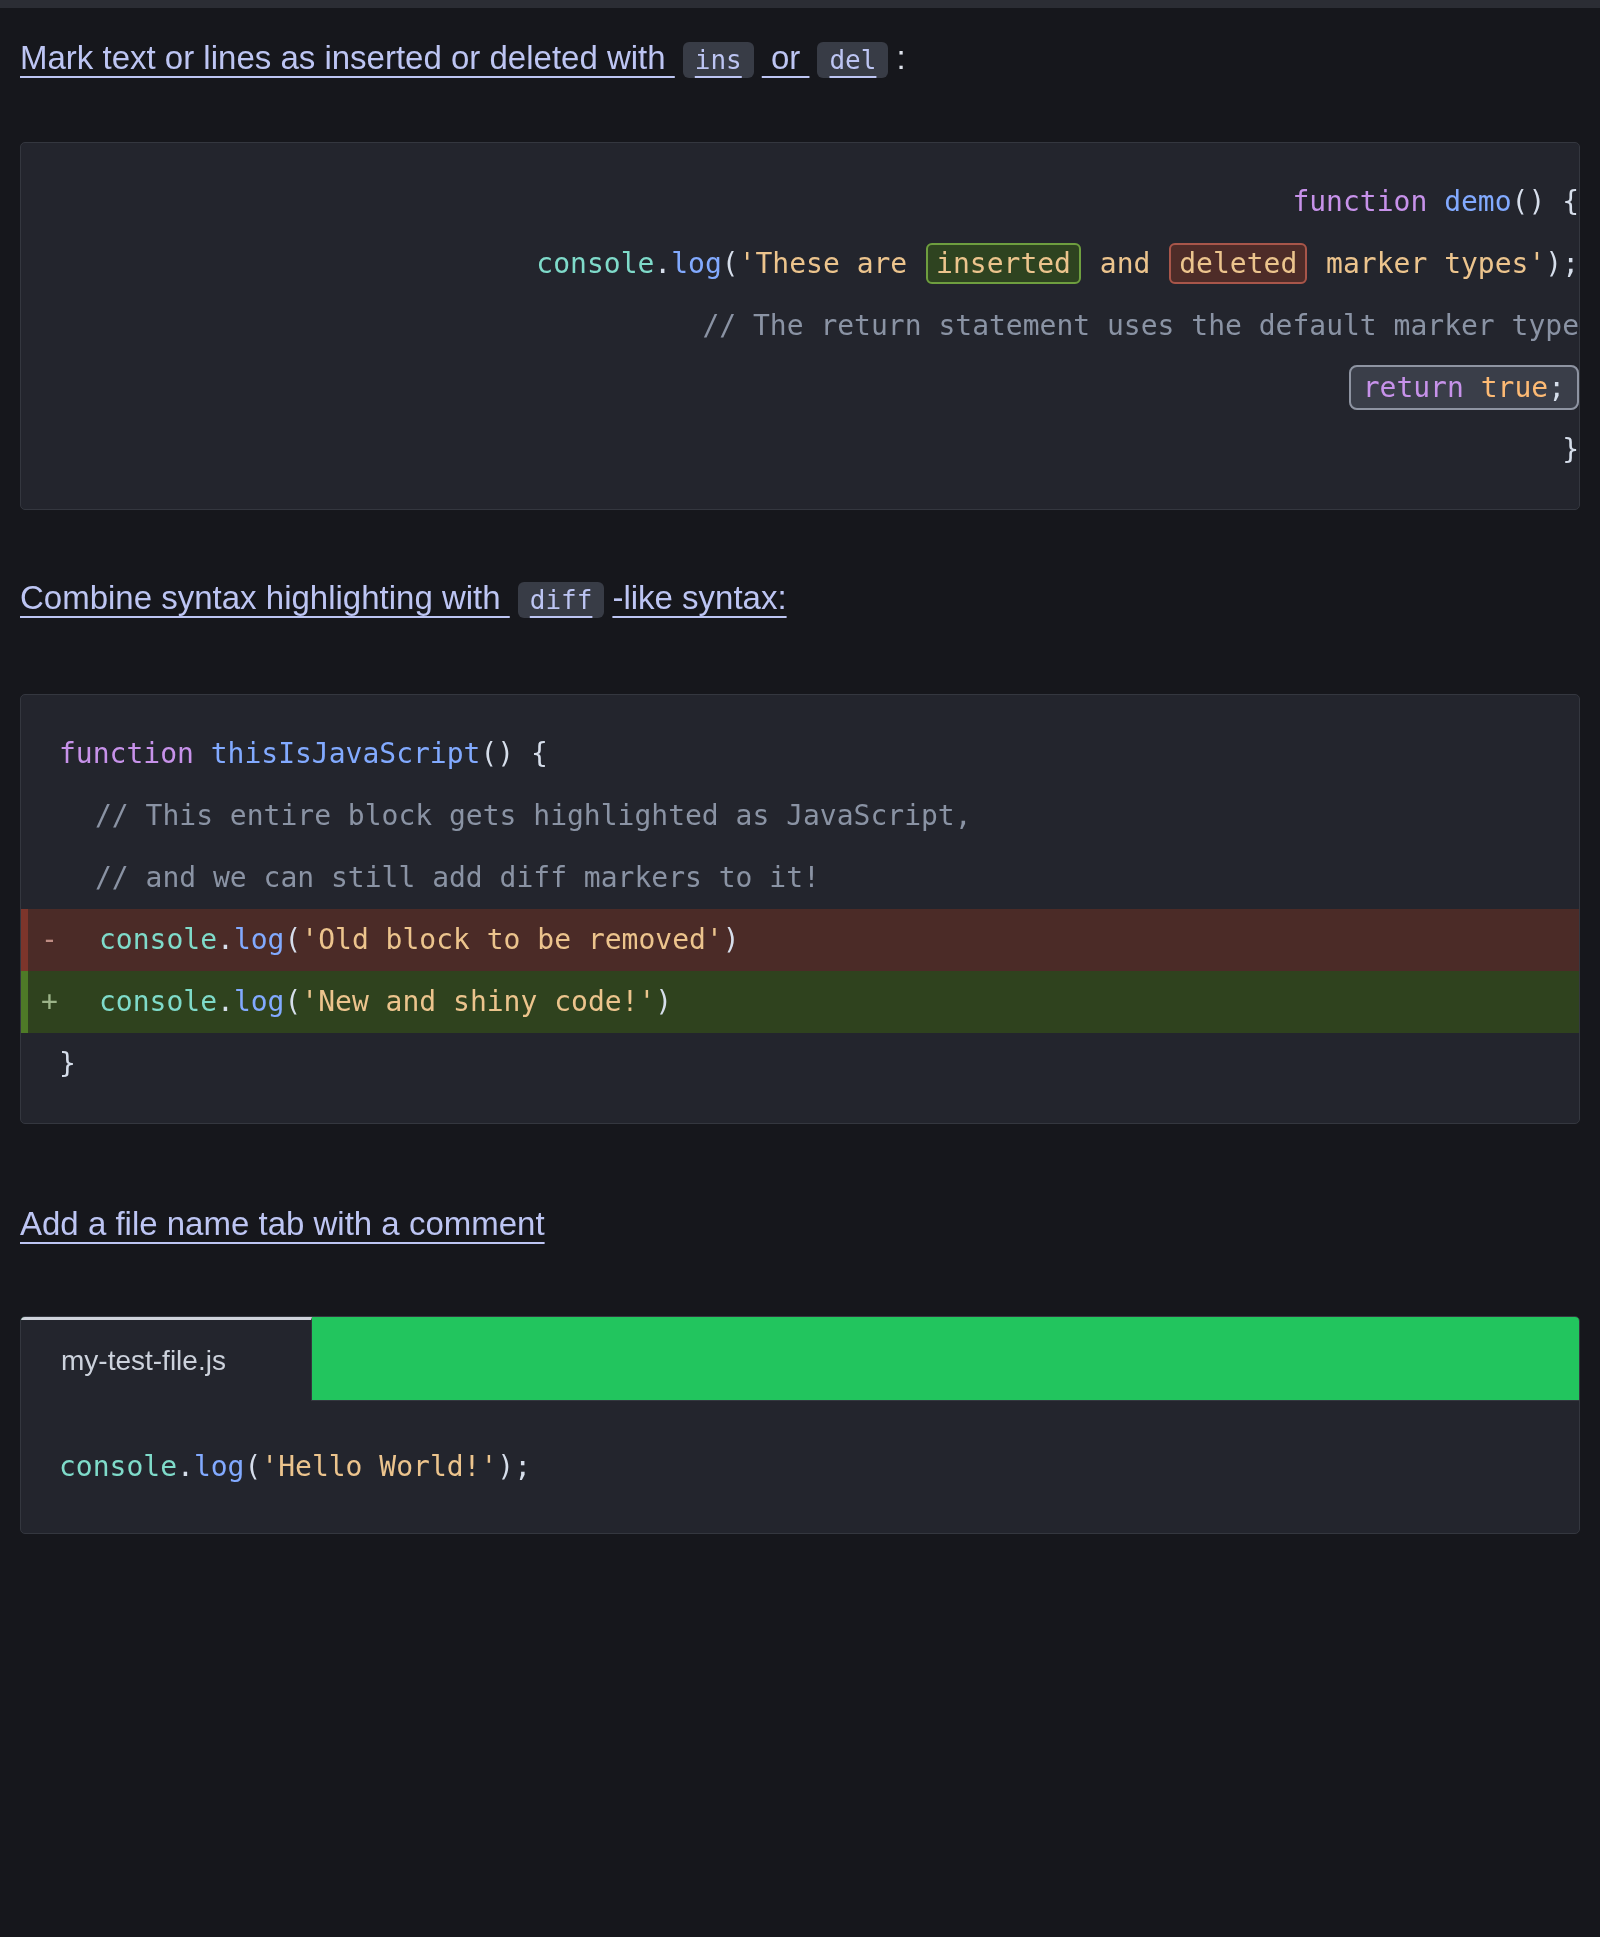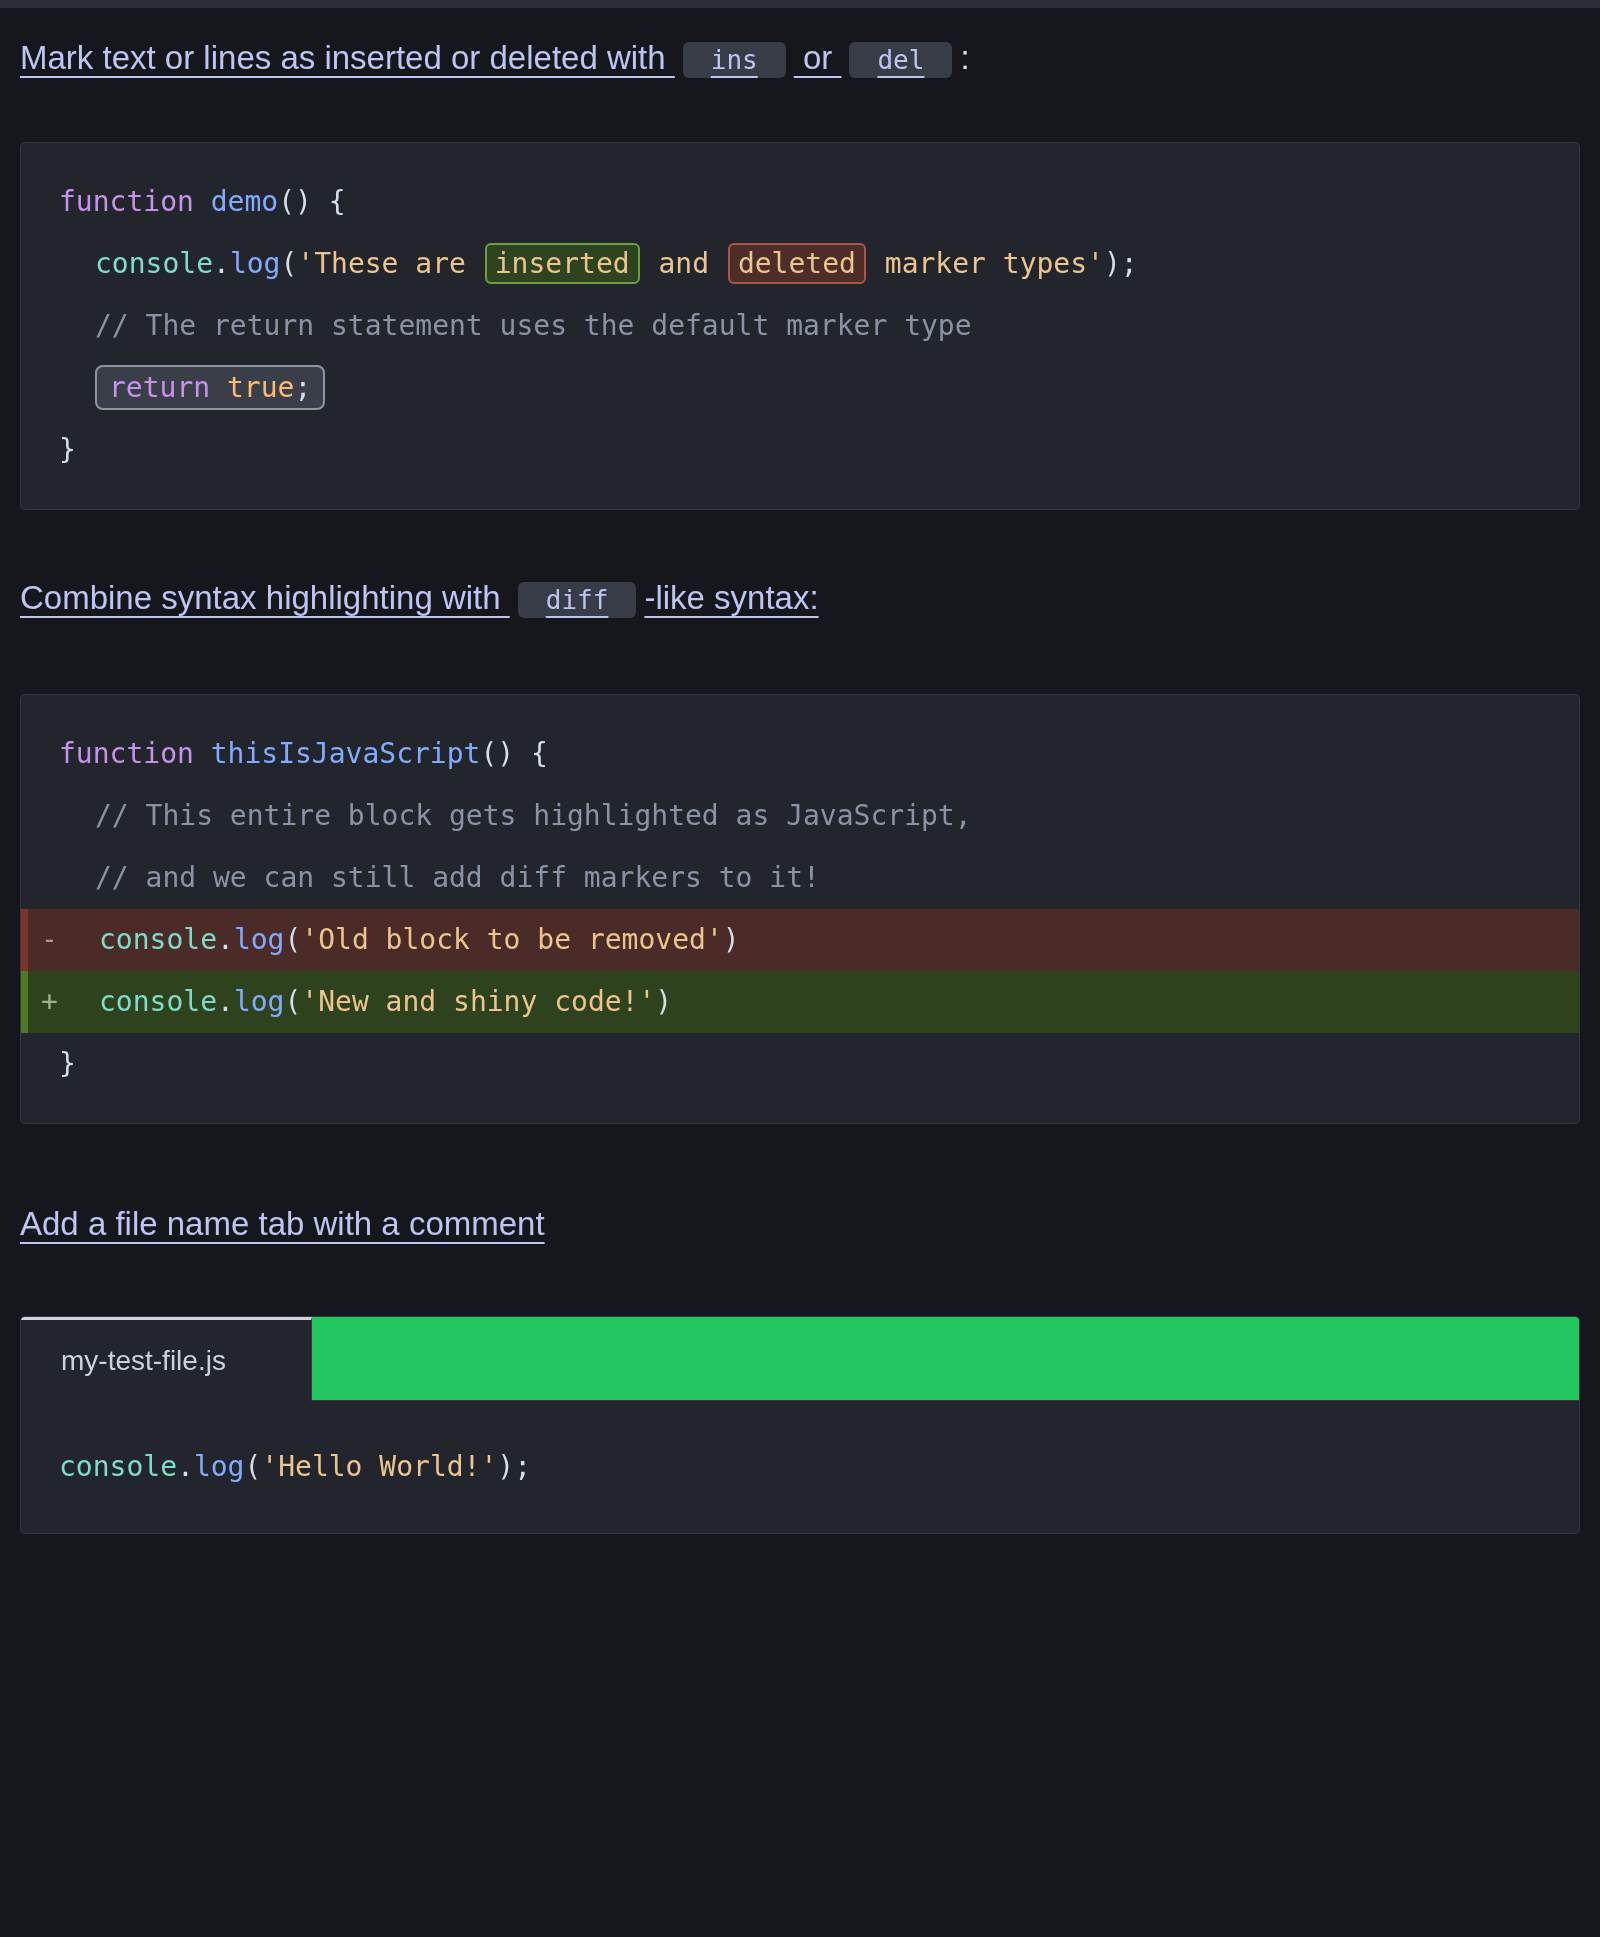--- a/index.html
+++ b/index.html
@@ -25,27 +25,27 @@
     text-decoration: underline;
     text-decoration-thickness: 2px;
     text-underline-offset: 7px;
     cursor: pointer;
   }
   .heading .colon { color: #dfe3ec; }
   .inline-code {
     font-family: "DejaVu Sans Mono", monospace;
     font-size: 26px;
     background: #383c46;
-    padding: 3px 28px;
+    padding: 3px 12px;
     border-radius: 6px;
     margin: 0 8px;
   }
 
   .h1m { margin-top: 28px; }
-  .b1m { margin-top: 60px; }
+  .b1m { margin-top: 60px; text-align: right; }
   .h2m { margin-top: 66px; }
   .b2m { margin-top: 72px; }
   .h3m { margin-top: 78px; }
   .b3m { margin-top: 70px; }
   .h4m { margin-top: 57px; }
   .b4m { margin-top: 66px; }
 
   
   .code-frame {
     background: #23252d;

